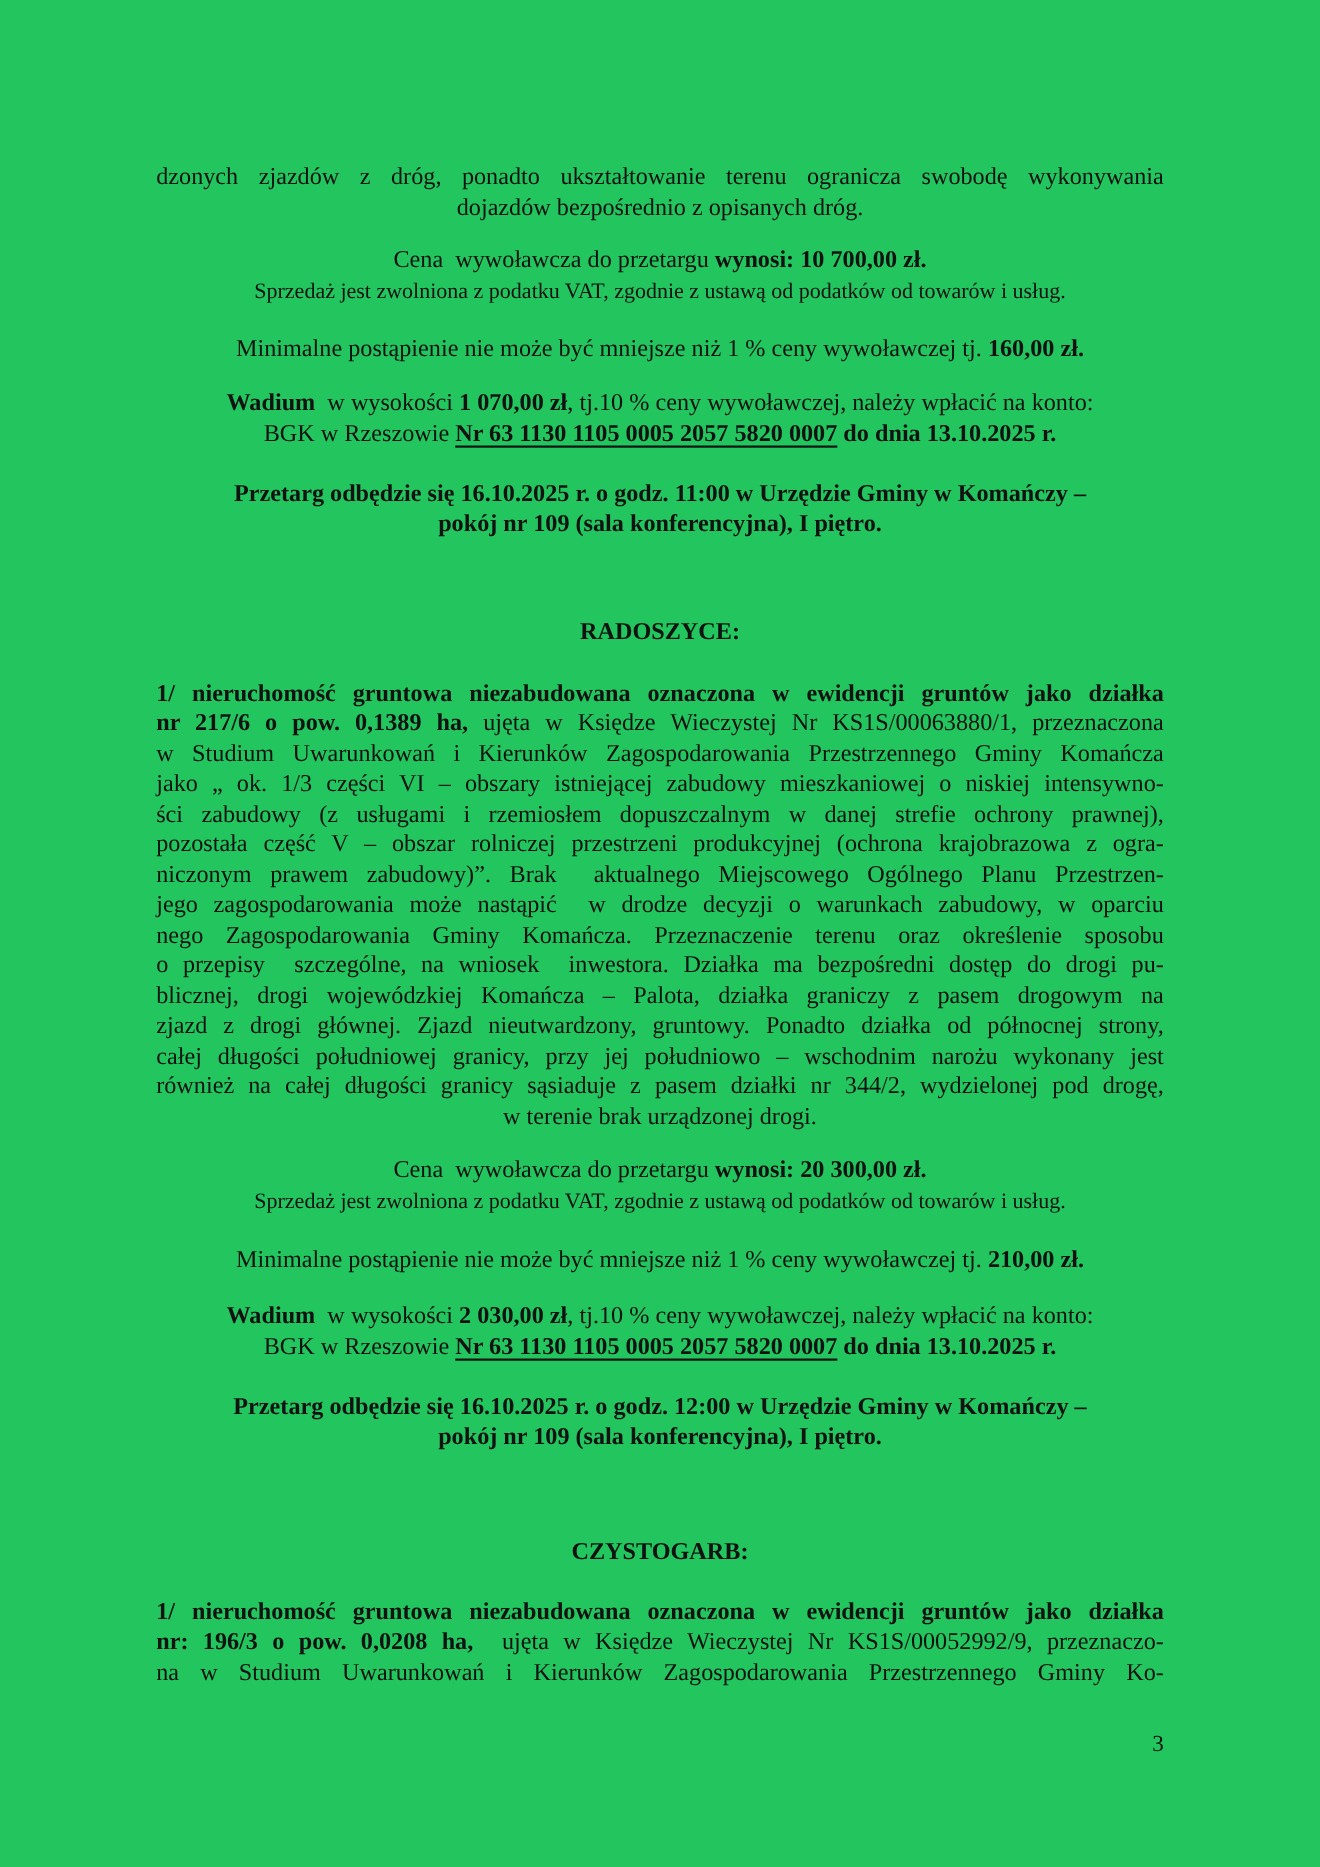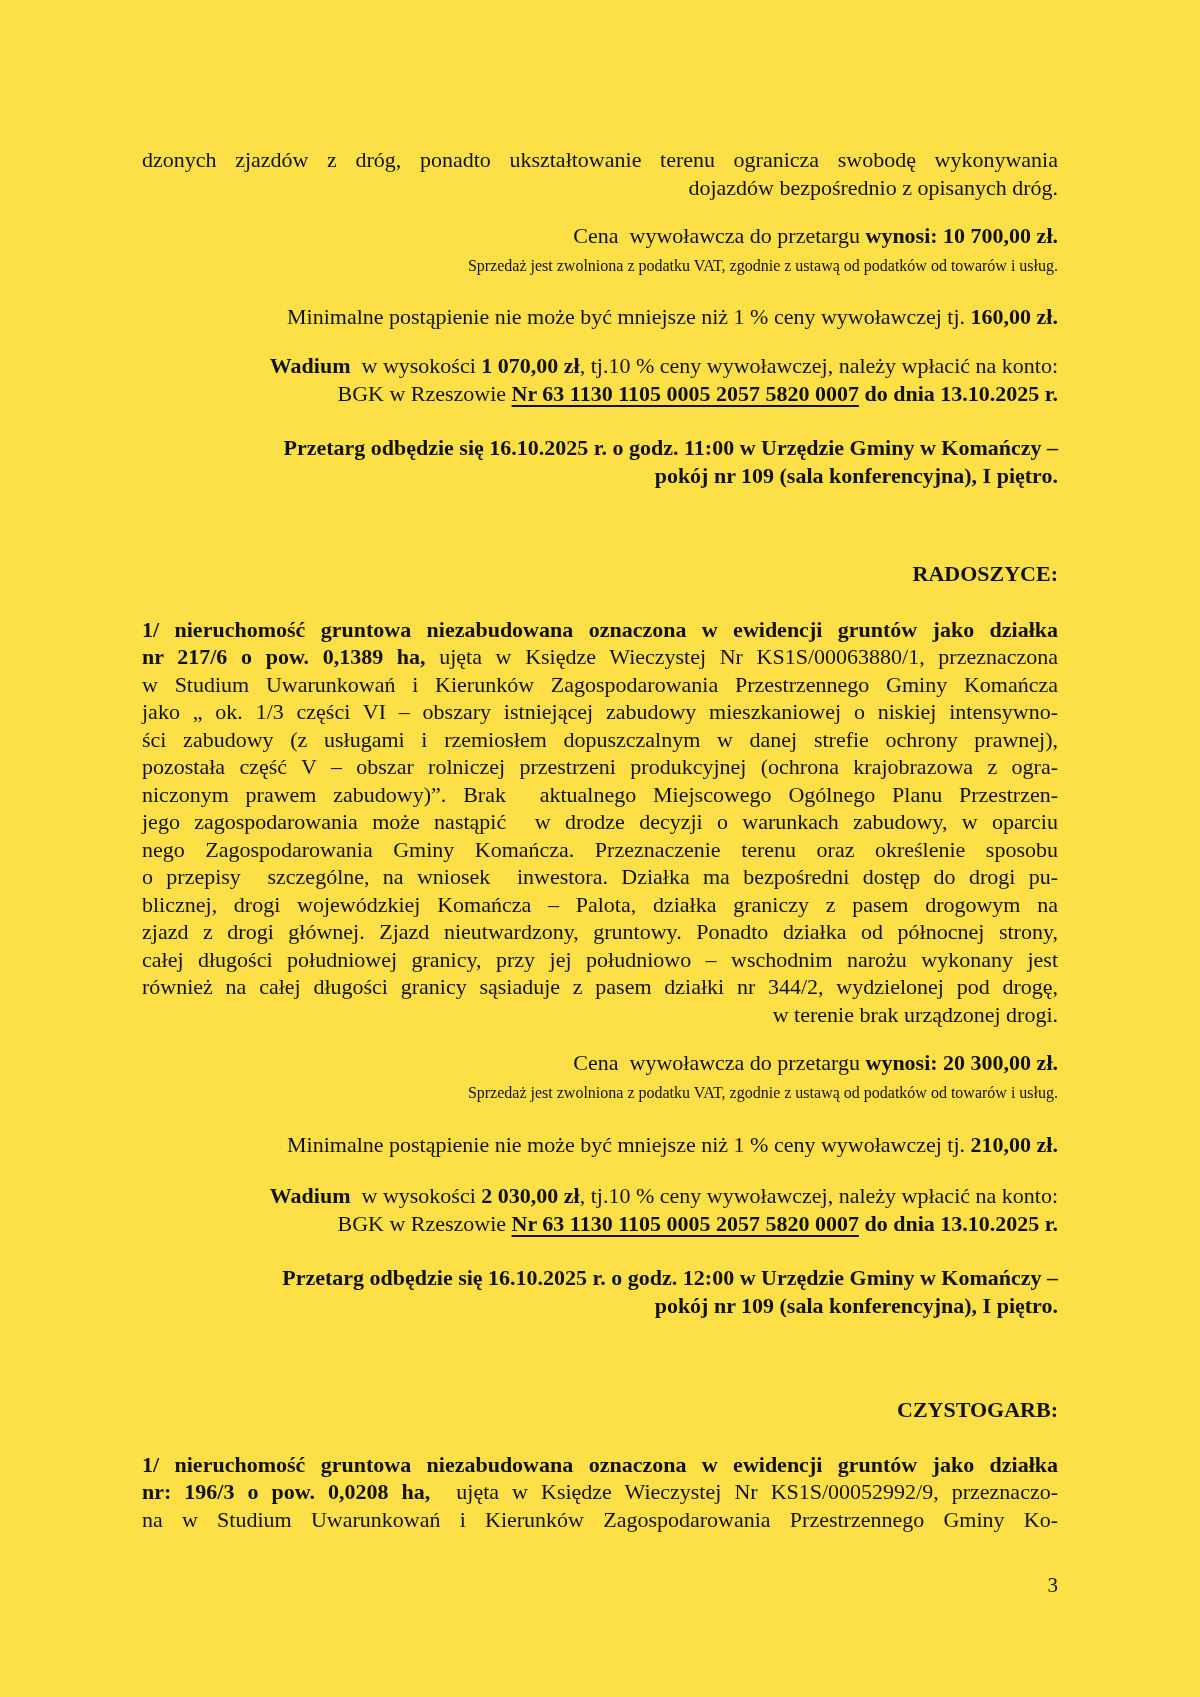--- a/index.html
+++ b/index.html
@@ -24,29 +24,29 @@
   }
   .doc-body {
     width: 916px;
   }
   .block {
     font-size: 22px;
     line-height: 27.5px;
     margin: 0;
   }
   .block.small {
-    font-size: 16px;
+    font-size: 20px;
     line-height: 25px;
   }
   .block.heading .run {
     font-weight: bold;
   }
   .line {
     white-space: pre-wrap;
-    text-align: right;
+    text-align: center;
   }
   .line.just {
     text-align: justify;
     text-align-last: justify;
   }
   .run.b {
     font-weight: bold;
   }
   .run.u {
     text-decoration: underline;
@@ -57,21 +57,21 @@
     position: absolute;
     top: 1572px;
     right: 142px;
     font-size: 21px;
     line-height: 26px;
   }
 </style>
 </head>
 <body>
 
-<div class="page" style="color: rgb(18, 18, 18); background: #fde047;">
+<div class="page" style="color: rgb(18, 18, 18); background: #22c55e;">
   <div class="doc-body">
       <div class="block para">
         <div class="line just"><span class="run">dzonych zjazdów z dróg, ponadto ukształtowanie terenu ogranicza swobodę wykonywania</span></div>
         <div class="line"><span class="run">dojazdów bezpośrednio z opisanych dróg.</span></div>
       </div>
       <div class="block para" style="margin-top: 21px;">
         <div class="line"><span class="run">Cena&nbsp; wywoławcza do przetargu </span><span class="run b">wynosi: 10 700,00 zł.</span></div>
       </div>
       <div class="block small" style="margin-top: 3px;">
         <div class="line"><span class="run">Sprzedaż jest zwolniona z podatku VAT, zgodnie z ustawą od podatków od towarów i usług.</span></div>

